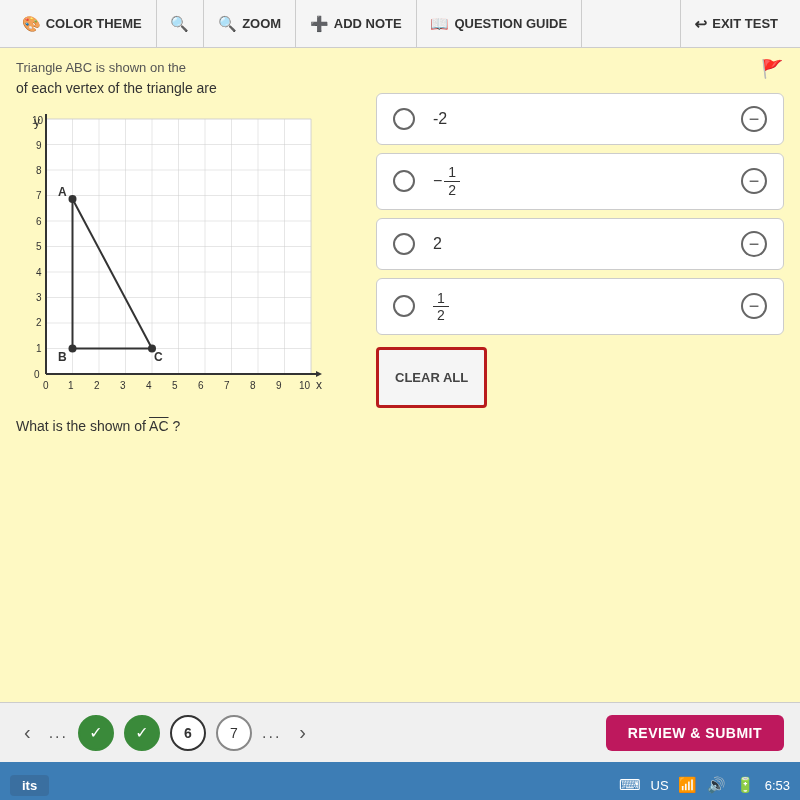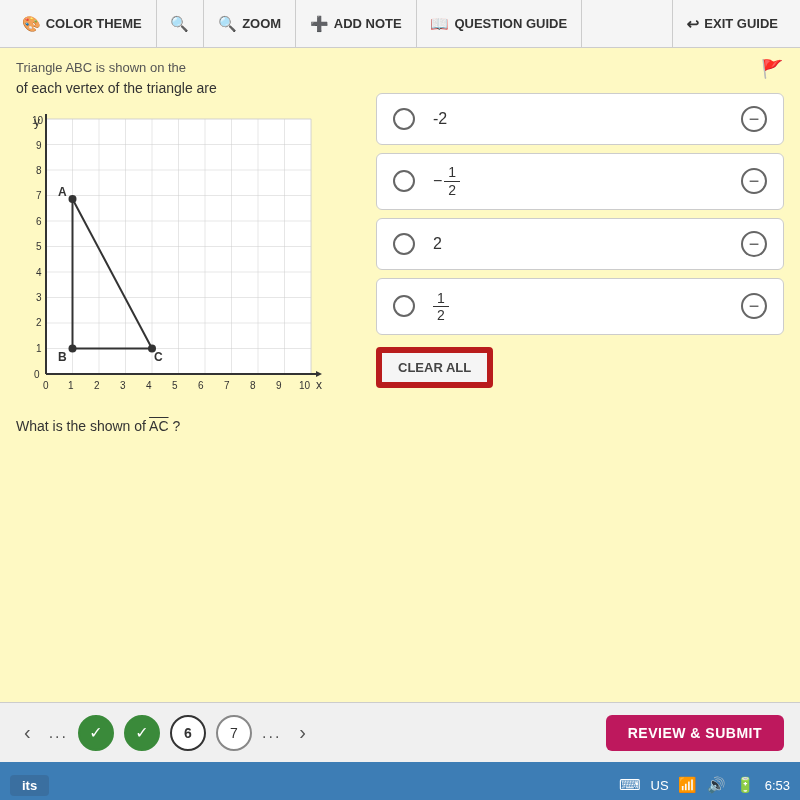--- a/index.html
+++ b/index.html
@@ -155,23 +155,23 @@
       justify-content: center;
       font-size: 18px;
       color: #555;
       cursor: pointer;
       background: #fff;
       line-height: 1;
     }
 
     .clear-all-btn {
       align-self: flex-start;
-      border: 6px solid #b91c1c;
+      border: 3px solid #b91c1c;
       background: #f5f5f5;
-      padding: 7px 16px;
+      padding: 20px 16px;
       font-size: 13px;
       font-weight: bold;
       color: #444;
       border-radius: 4px;
       cursor: pointer;
       margin-top: 4px;
     }
 
     
     .bottom-nav {
@@ -277,21 +277,21 @@
   <div class="toolbar-item">
     <span class="toolbar-icon">➕</span>
     <span>ADD NOTE</span>
   </div>
   <div class="toolbar-item">
     <span class="toolbar-icon">📖</span>
     <span>QUESTION GUIDE</span>
   </div>
   <div class="toolbar-item exit">
     <span class="toolbar-icon">↩</span>
-    <span>EXIT GUIDE</span>
+    <span>EXIT TEST</span>
   </div>
 </div>
 
 <div class="main-content">
 
   <div class="left-panel">
     <div class="question-text">
       <div class="cut-text">Triangle ABC is shown on the</div>
       <div>of each vertex of the triangle are</div>
     </div>

